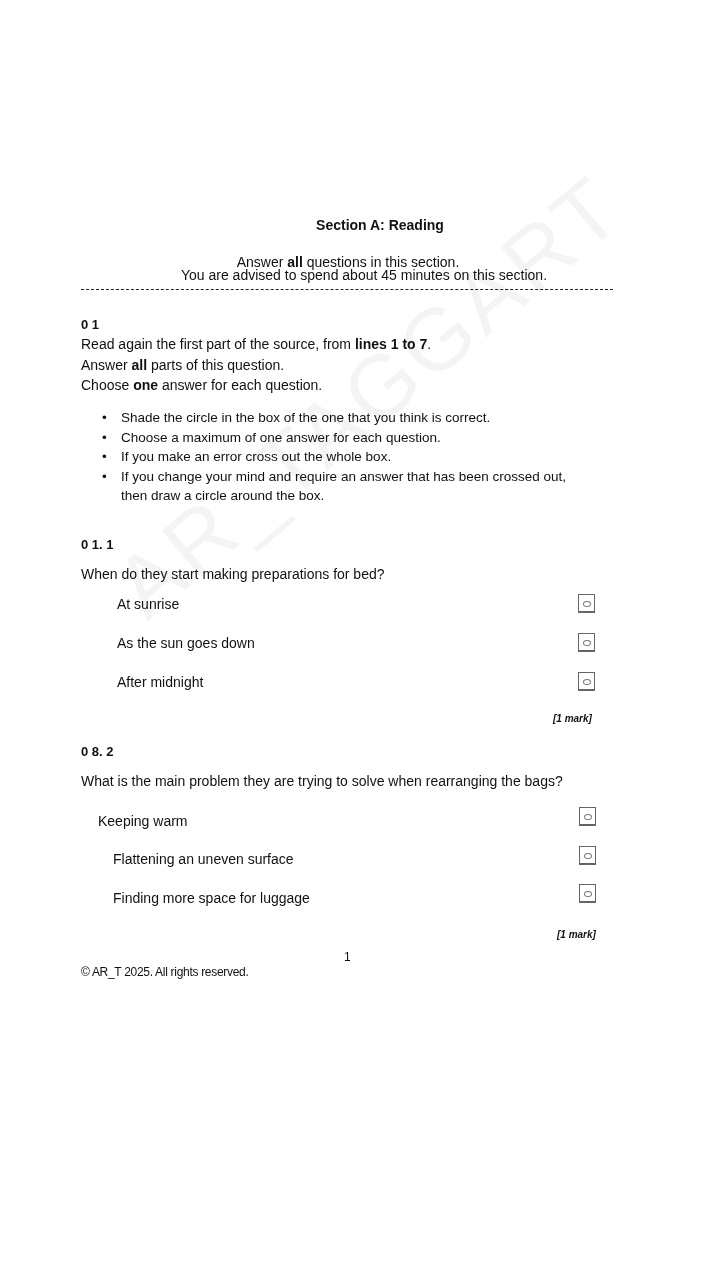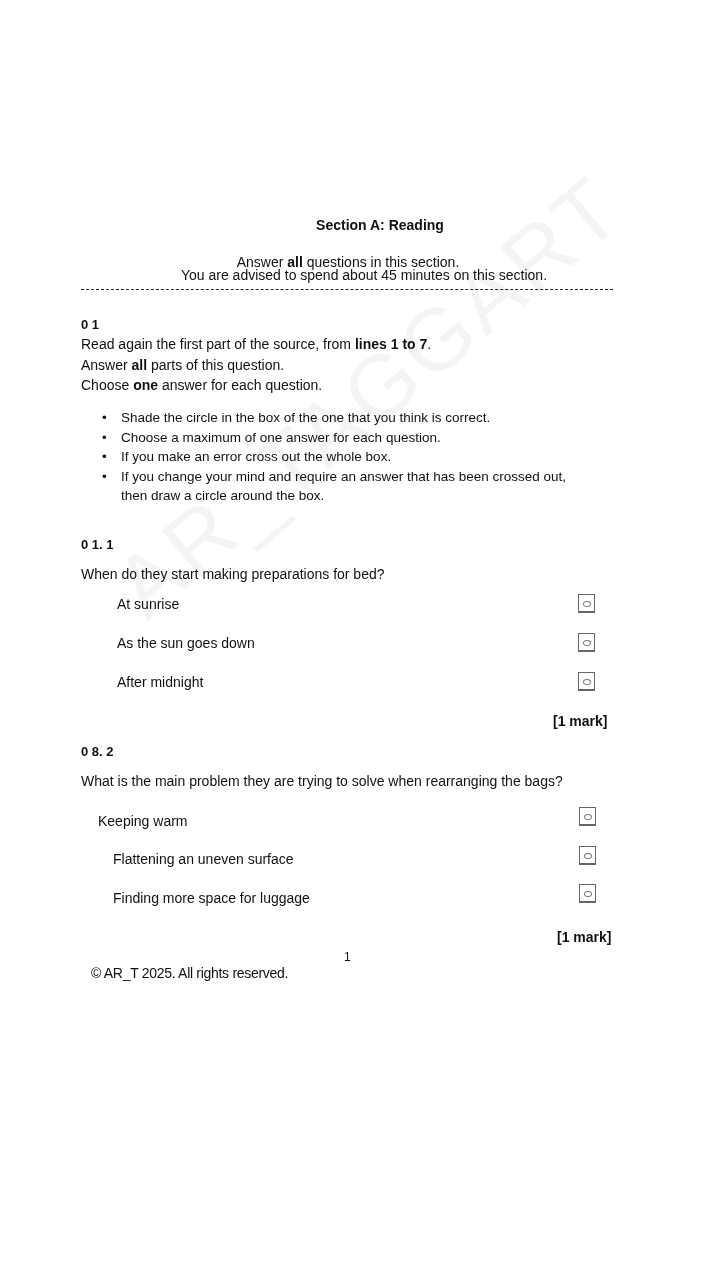--- a/index.html
+++ b/index.html
@@ -20,23 +20,23 @@
   .bullets li { position: relative; padding-left: 21px; }
   .bullets li::before { content: "•"; position: absolute; left: 2px; top: 0; }
   .opt { font-size: 14px; }
   .box {
     position: absolute; width: 17px; height: 19px; border: 1.5px solid #666; box-sizing: border-box;
     border-bottom-width: 2px; background: #fff;
   }
   .box .circle {
     position: absolute; left: 4px; top: 6px; width: 6px; height: 4px; border: 1.2px solid #777; border-radius: 50%;
   }
-  .mark { font-size: 14px; font-weight: bold; }
+  .mark { font-size: 10px; font-weight: bold; font-style: italic; }
   .pagenum { font-size: 12px; left: 344px; top: 950px; }
-  .copyright { font-size: 14px; left: 91px; top: 965px; letter-spacing: -0.3px; }
+  .copyright { font-size: 12px; left: 81px; top: 965px; letter-spacing: -0.3px; }
   .watermark {
     position: absolute; left: 95px; top: 560px; font-size: 88px; color: rgba(0,0,0,0.045);
     transform: rotate(-40deg); transform-origin: left top; letter-spacing: 4px; white-space: nowrap;
     font-family: "Liberation Sans", sans-serif; pointer-events: none;
   }
   b { font-weight: bold; }
 </style>
 </head>
 <body>
 

